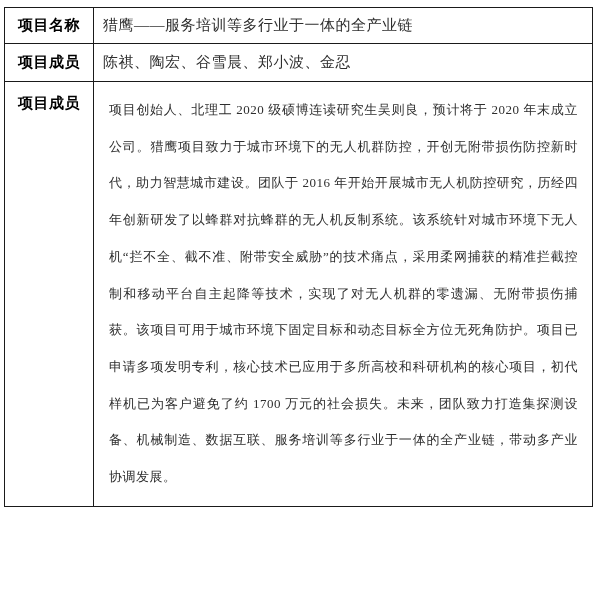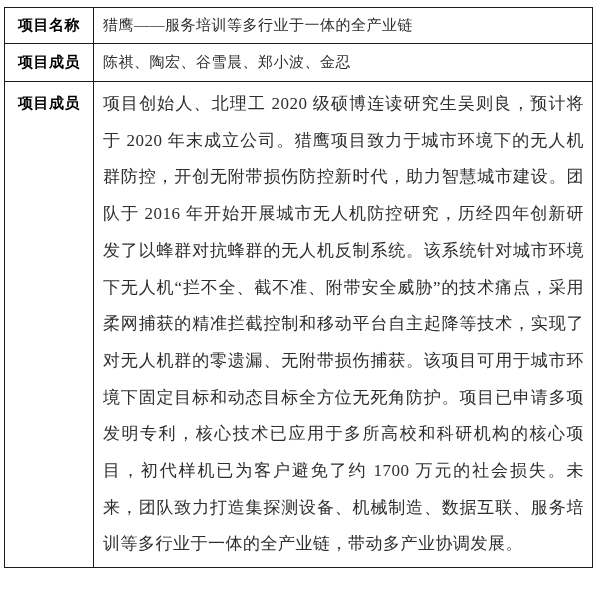--- a/index.html
+++ b/index.html
@@ -49,22 +49,22 @@
   tr.row-intro th {
     vertical-align: top;
     padding-top: 12px;
   }
   tr.row-intro td {
     vertical-align: top;
     padding-top: 4px;
     padding-bottom: 4px;
   }
   .intro-text {
-    margin: 0;
-    font-size: 17px;
+    margin: 6px;
+    font-size: 13px;
     line-height: 36.7px;
     text-align: justify;
     text-justify: inter-ideograph;
     color: #2e2e2e;
   }
 </style>
 </head>
 <body>
 
 <table class="doc-table">

